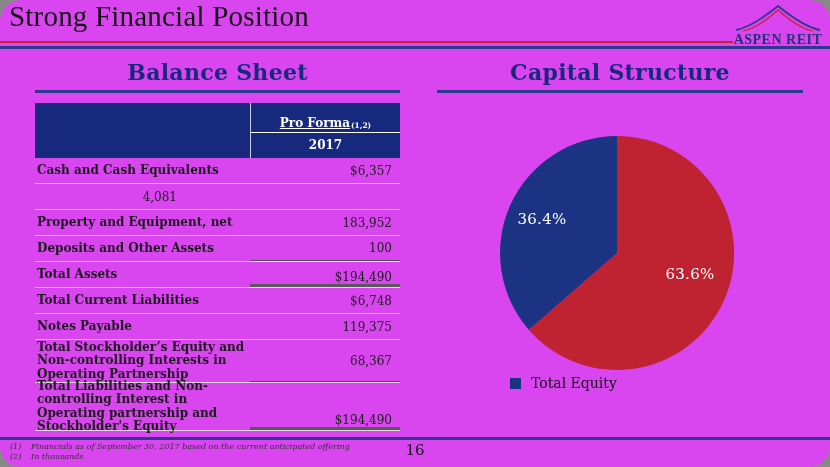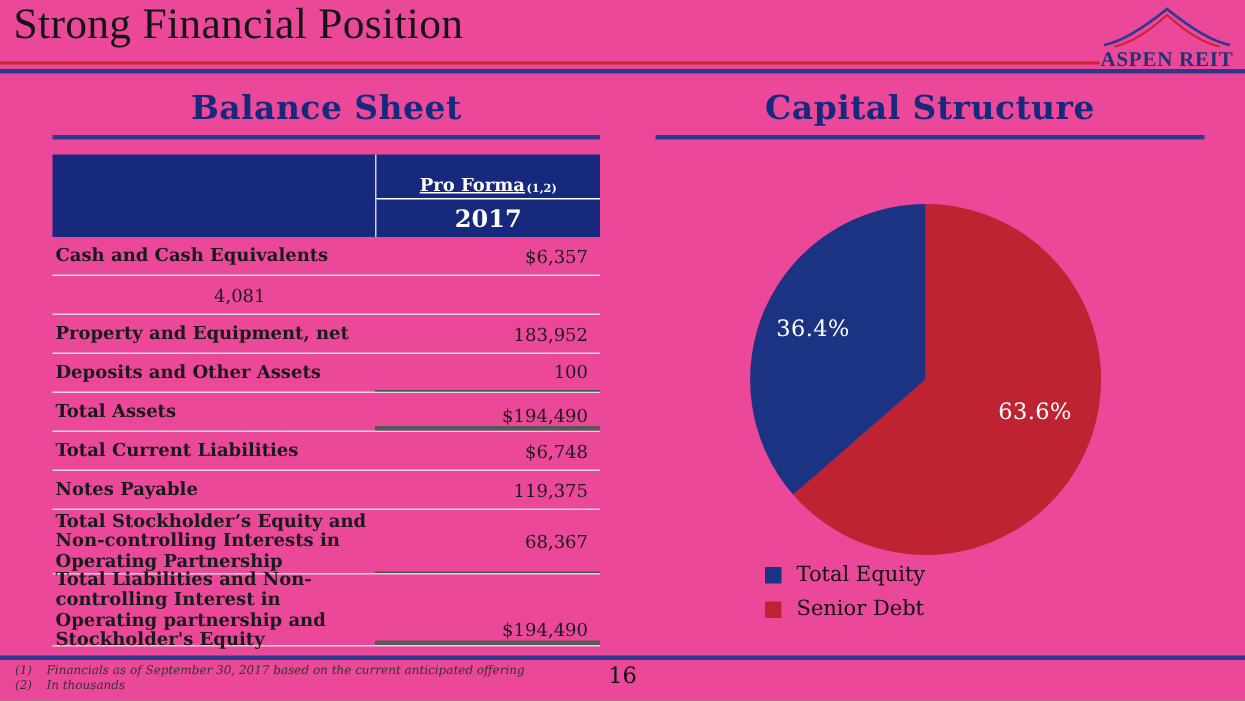--- a/index.html
+++ b/index.html
@@ -1,18 +1,18 @@
 <!DOCTYPE html>
 <html><head>
 <meta charset="utf-8">
 <style>
   html,body { margin:0; padding:0; background:#888; }
   .slide {
-    position:relative; width:830px; height:467px; background:#ec4899;
-    font-family:"DejaVu Serif", serif; overflow:hidden; margin:0 auto;
+    position:relative; width:830px; height:467px; background:#d946ef;
+    font-family:"DejaVu Serif", serif; overflow:hidden; margin:0 auto;border-radius:21px;
   }
   
   .slide-title {
     position:absolute; left:9px; top:0px; margin:0;
     font-family:"Liberation Serif", serif; font-weight:400;
     font-size:29px; color:#141414; letter-spacing:0.2px;
   }
   .rule-red  { position:absolute; left:0; top:41px; width:733px; height:2px; background:#c62331; }
   .rule-blue { position:absolute; left:0; top:46px; width:830px; height:3px; background:#2b3a8f; }
   .logo { position:absolute; left:716px; top:1px; width:114px; height:48px; }
@@ -32,21 +32,21 @@
   .bs-head-left  { width:215px; border-right:1px solid #c9cfe6; }
   .bs-head-right { width:149px; display:flex; flex-direction:column; }
   .bs-head-top {
     height:28px; display:flex; align-items:flex-end; justify-content:center;
     border-bottom:1px solid #ffffff; padding-bottom:2px;
   }
   .bs-head-top .pf { color:#fff; font-weight:700; font-size:12px; text-decoration:underline; }
   .bs-head-top sup { color:#fff; font-weight:700; font-size:7.5px; margin-left:1px; }
   .bs-head-year {
     height:26px; display:flex; align-items:center; justify-content:center;
-    color:#fff; font-weight:700; font-size:16px;
+    color:#fff; font-weight:700; font-size:12px;
   }
   .bs-row { display:flex; border-bottom:1px solid #d9d9d9; align-items:center; height:25px; }
   .bs-row.tall3 { height:42px; }
   .bs-row.tall4 { height:47px; }
   .bs-label {
     width:215px; font-weight:700; font-size:12px; color:#1a1a1a;
     line-height:1.1; padding:1px 4px 1px 2px; box-sizing:border-box;
   }
   .bs-value {
     width:150px; height:100%; display:flex; align-items:center; justify-content:flex-end;
@@ -187,24 +187,20 @@
     <div class="slice-label s1">63.6%</div>
   </div>
 
   <div class="legend">
 
       <div class="legend-item">
         <span class="swatch" style="background: rgb(28, 50, 130);"></span>
         <span class="legend-label">Total Equity</span>
       </div>
 
-      <div class="legend-item">
-        <span class="swatch" style="background: rgb(191, 34, 49);"></span>
-        <span class="legend-label">Senior Debt</span>
-      </div>
     </div>
 
   <div class="foot-rule"></div>
   <div class="footnotes">
 
       <div class="fn">
         <span class="fn-num">(1)</span>
         <span class="fn-text">Financials as of September 30, 2017 based on the current anticipated offering</span>
       </div>
 

